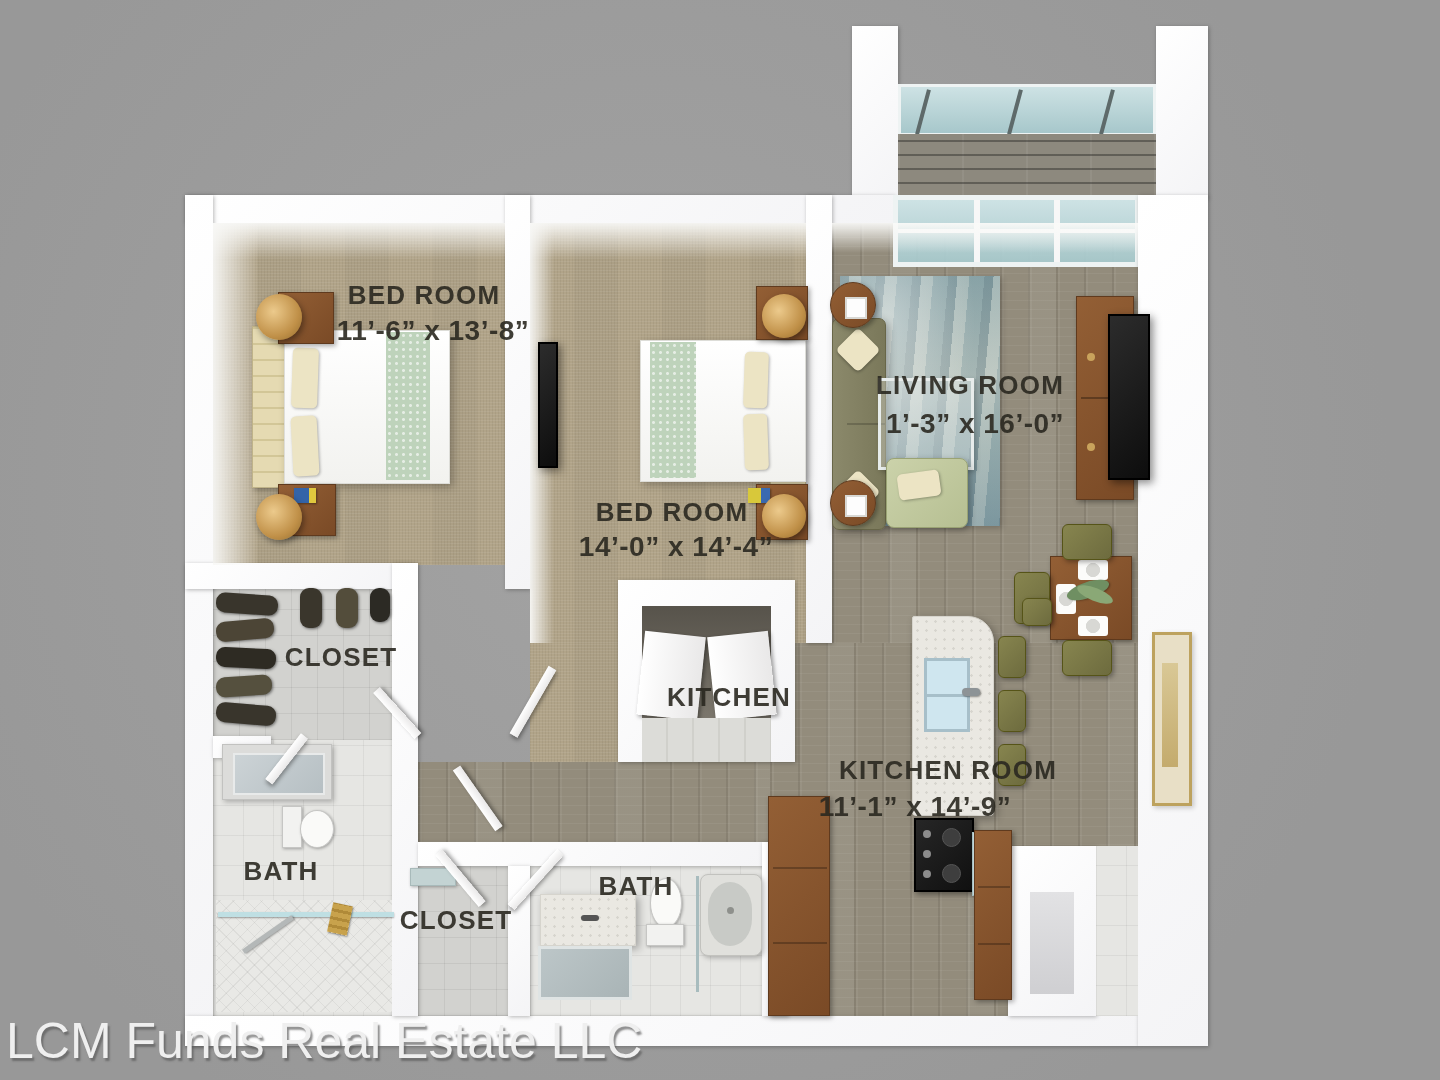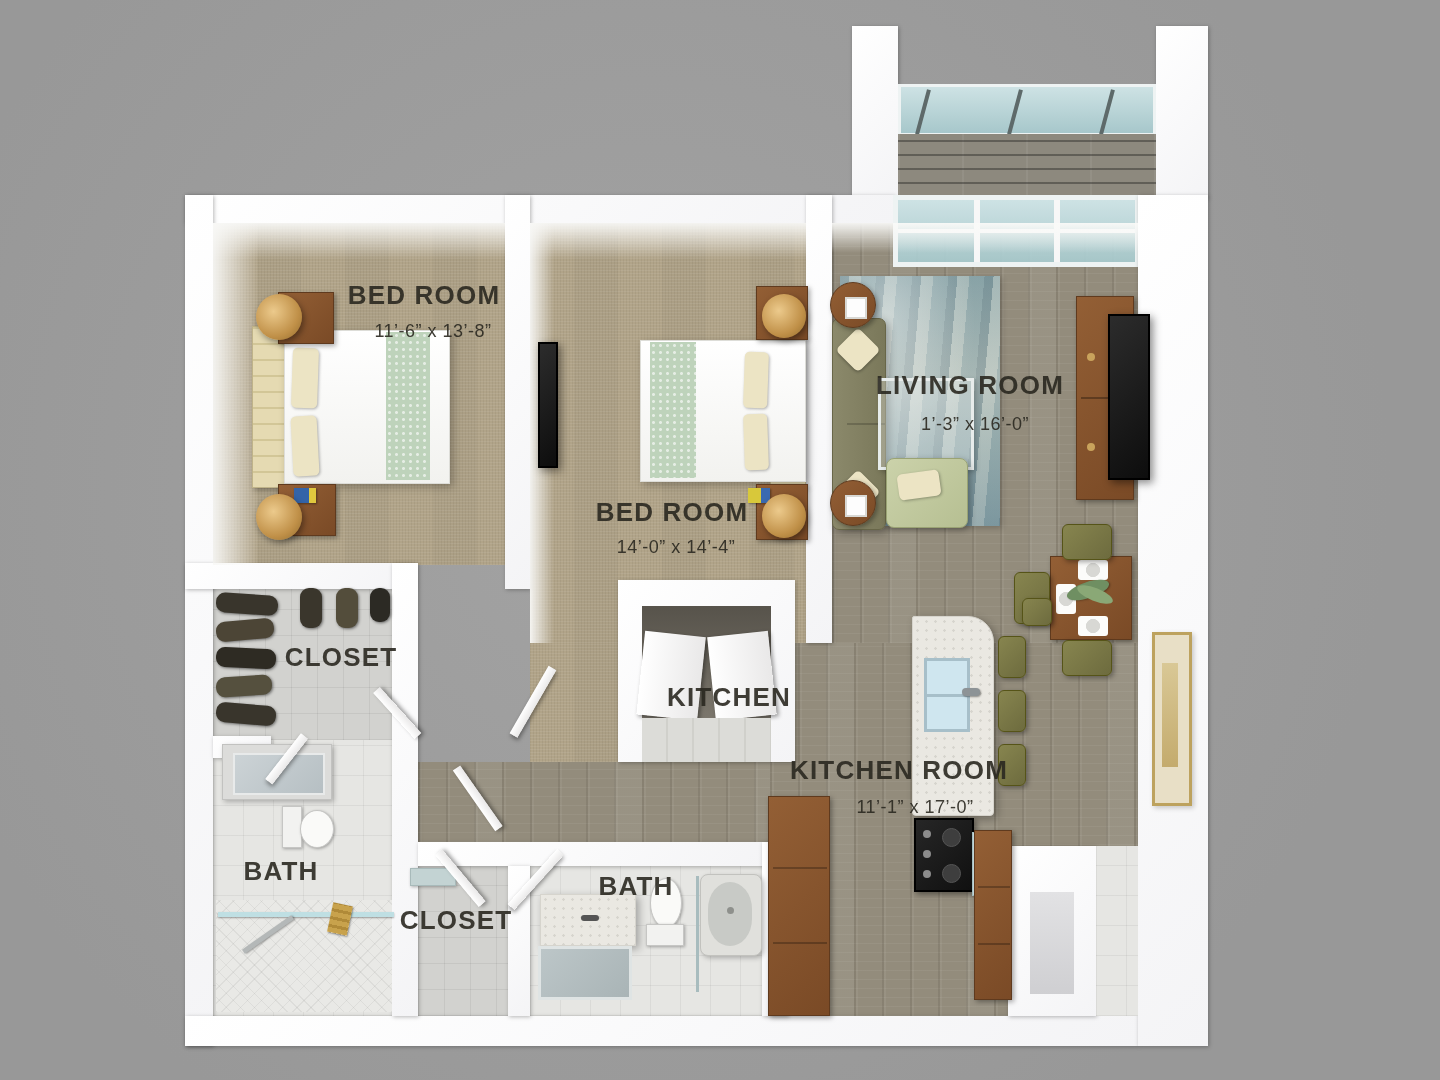--- a/index.html
+++ b/index.html
@@ -44,21 +44,21 @@
      repeating-linear-gradient(95deg,rgba(65,95,108,0.28) 0 9px,rgba(205,213,206,0.33) 9px 21px,rgba(118,148,155,0.28) 21px 36px),
      linear-gradient(180deg,#8fa8ab,#b9c4be 40%,#9cb0b0 68%,#7e98a0);
      box-shadow:2px 2px 6px rgba(0,0,0,0.2);}
   .shower{background-color:#e9e9e6;background-image:
      repeating-linear-gradient(45deg,rgba(0,0,0,0.05) 0 1px,transparent 1px 10px),
      repeating-linear-gradient(-45deg,rgba(0,0,0,0.05) 0 1px,transparent 1px 10px);}
   .clothes{border-radius:9px;box-shadow:1px 1px 3px rgba(0,0,0,0.5);}
   .lbl{position:absolute;transform:translate(-50%,-50%);white-space:nowrap;
        font-weight:bold;font-size:26px;letter-spacing:1.2px;color:rgba(42,40,32,0.9);}
   .dims{position:absolute;transform:translate(-50%,-50%);white-space:nowrap;
-       font-weight:normal;font-size:18px;letter-spacing:0.5px;color:rgba(42,40,32,0.9);}
+       font-weight:bold;font-size:28px;letter-spacing:0.5px;color:rgba(42,40,32,0.9);}
   .watermark{position:absolute;left:6px;top:1012px;font-weight:400;font-size:50px;
        color:#efefef;letter-spacing:0px;text-shadow:2px 3px 2px rgba(92,92,92,0.7);}
 </style>
 </head>
 <body>
 
 <div class="stage">
 
   <div class="a floor-carpet" style="left:213px;top:223px;width:292px;height:342px;"></div>
   <div class="a floor-carpet" style="left:530px;top:223px;width:276px;height:420px;"></div>
@@ -238,22 +238,23 @@
   <div class="a door" style="left:452px;top:768px;width:9px;height:74px;transform:rotate(-35deg);"></div>
   <div class="a door" style="left:434px;top:852px;width:9px;height:68px;transform:rotate(-40deg);"></div>
   <div class="a door" style="left:556px;top:852px;width:9px;height:74px;transform:rotate(42deg);"></div>
 
   <div class="lbl" style="left:424px;top:295px;">BED ROOM</div>
   <div class="dims" style="left:433px;top:331px;">11’-6” x 13’-8”</div>
   <div class="lbl" style="left:672px;top:512px;">BED ROOM</div>
   <div class="dims" style="left:676px;top:547px;">14’-0” x 14’-4”</div>
   <div class="lbl" style="left:970px;top:385px;text-align:center;">LIVING ROOM</div>
   <div class="dims" style="left:975px;top:424px;">1’-3” x 16’-0”</div>
-  <div class="lbl" style="left:899px;top:770px;">KITCHEN ROOM</div>
-  <div class="dims" style="left:915px;top:807px;">11’-1” x 17’-0”</div>
+  <div class="lbl" style="left:948px;top:770px;">KITCHEN ROOM</div>
+  <div class="dims" style="left:915px;top:807px;">11’-1” x 14’-9”</div>
   <div class="lbl" style="left:729px;top:697px;">KITCHEN</div>
   <div class="lbl" style="left:341px;top:657px;">CLOSET</div>
   <div class="lbl" style="left:281px;top:871px;">BATH</div>
   <div class="lbl" style="left:456px;top:920px;">CLOSET</div>
   <div class="lbl" style="left:636px;top:886px;">BATH</div>
 
+  <div class="watermark">LCM Funds Real Estate LLC</div>
 
 </div>
 
 </body></html>

